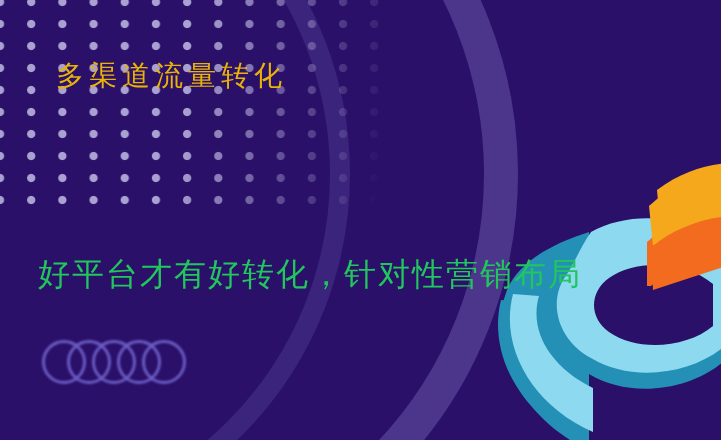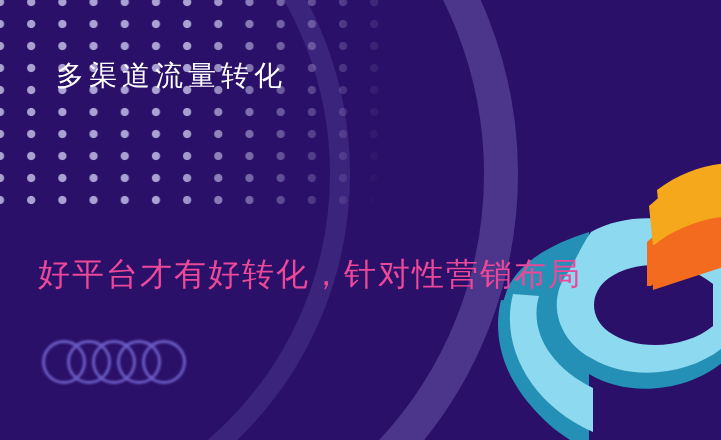--- a/index.html
+++ b/index.html
@@ -102,21 +102,21 @@
     width: 721px;
     height: 440px;
   }
   .tagline {
     position: absolute;
     left: 56px;
     top: 62px;
     font-size: 28px;
     line-height: 1;
     letter-spacing: 5px;
-    color: #ffffff;
+    color: #eab308;
     font-weight: 500;
     white-space: nowrap;
     font-family: Liberation Serif, serif;
   }
   .headline {
     position: absolute;
     left: 40px;
     top: 132px;
     font-size: 78px;
     line-height: 1;
@@ -127,21 +127,21 @@
     font-family: "DejaVu Sans", "Liberation Sans", sans-serif;
     text-shadow: 0 0 1px rgba(255,255,255,0.6);
   }
   .subline {
     position: absolute;
     left: 38px;
     top: 258px;
     font-size: 32px;
     line-height: 1;
     letter-spacing: 2px;
-    color: #ec4899;
+    color: #22c55e;
     font-weight: 400;
     white-space: nowrap;
     font-family: "DejaVu Serif", "Liberation Serif", serif;
   }
 </style>
 </head>
 <body>
 
 <div id="poster">
 

